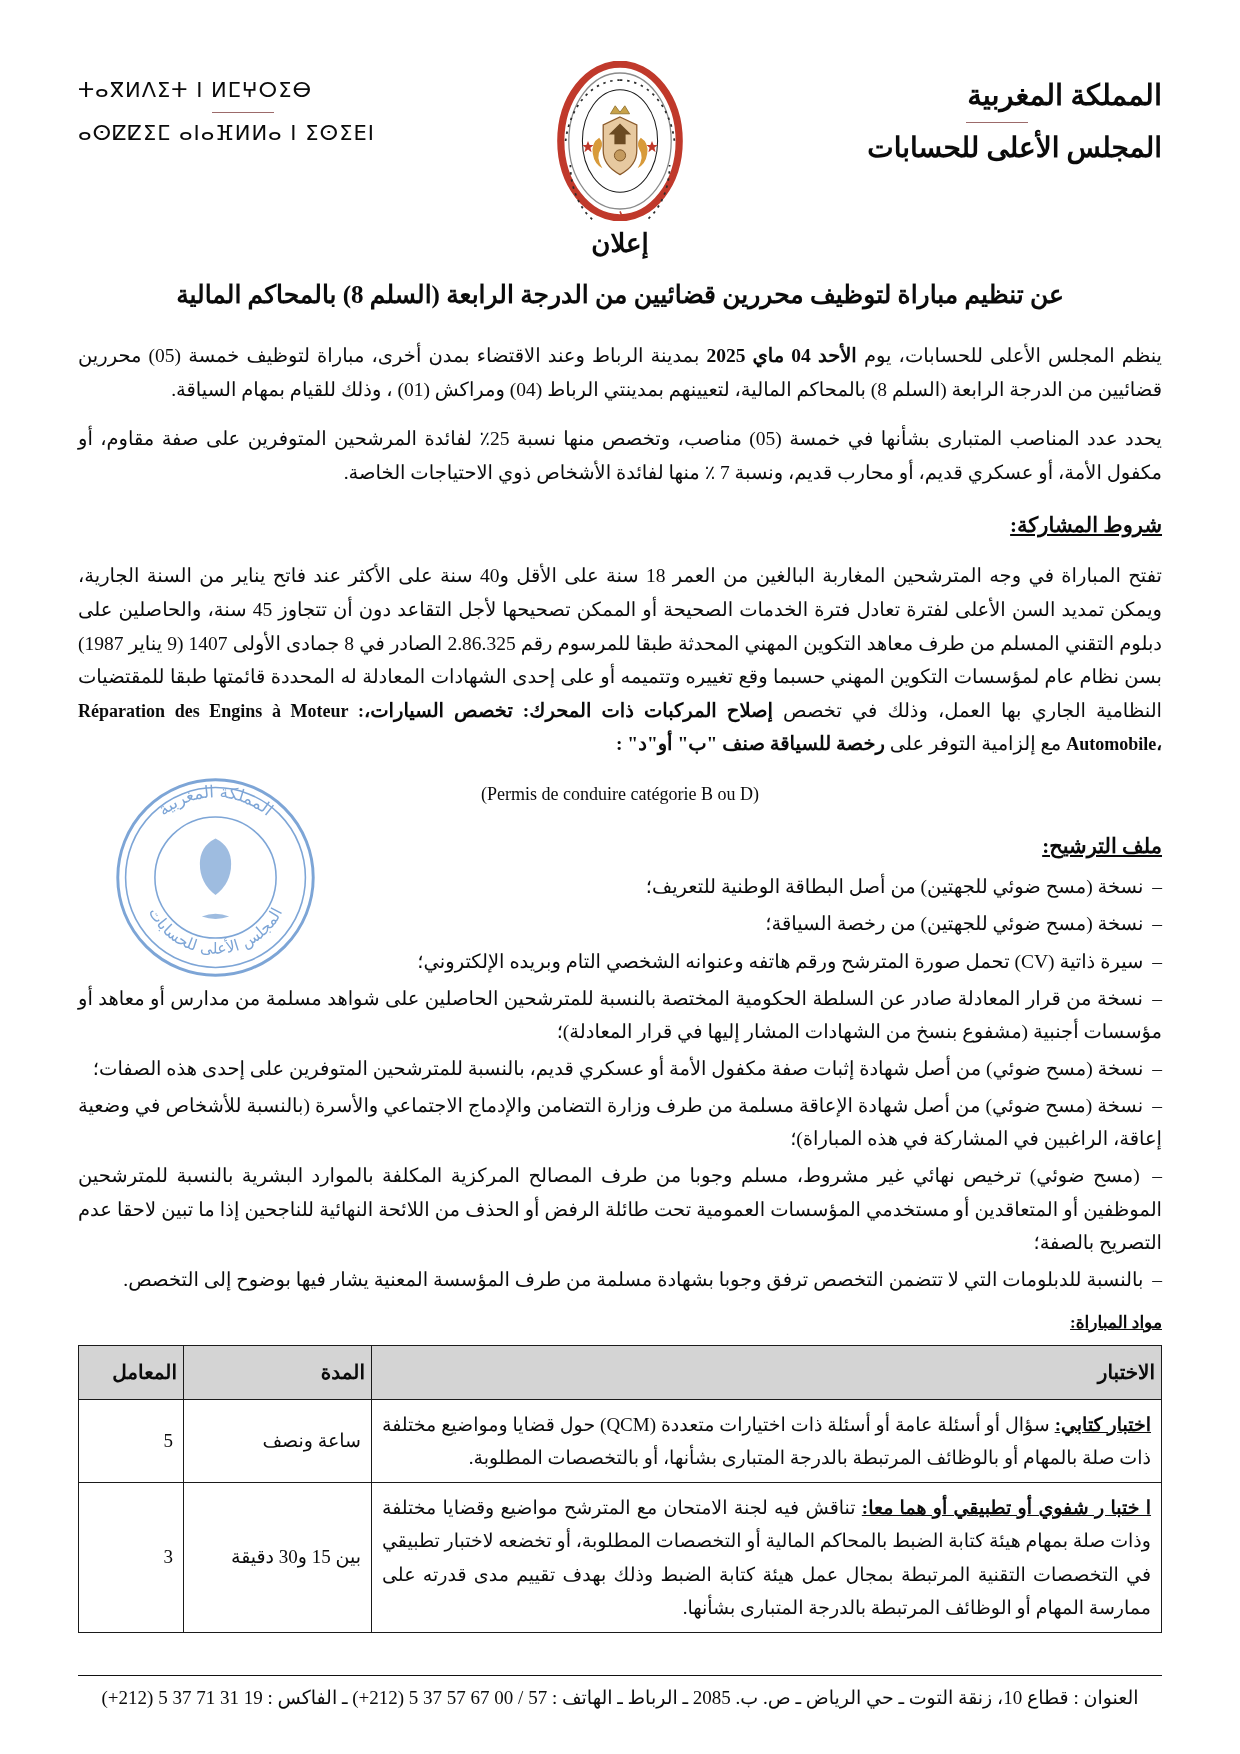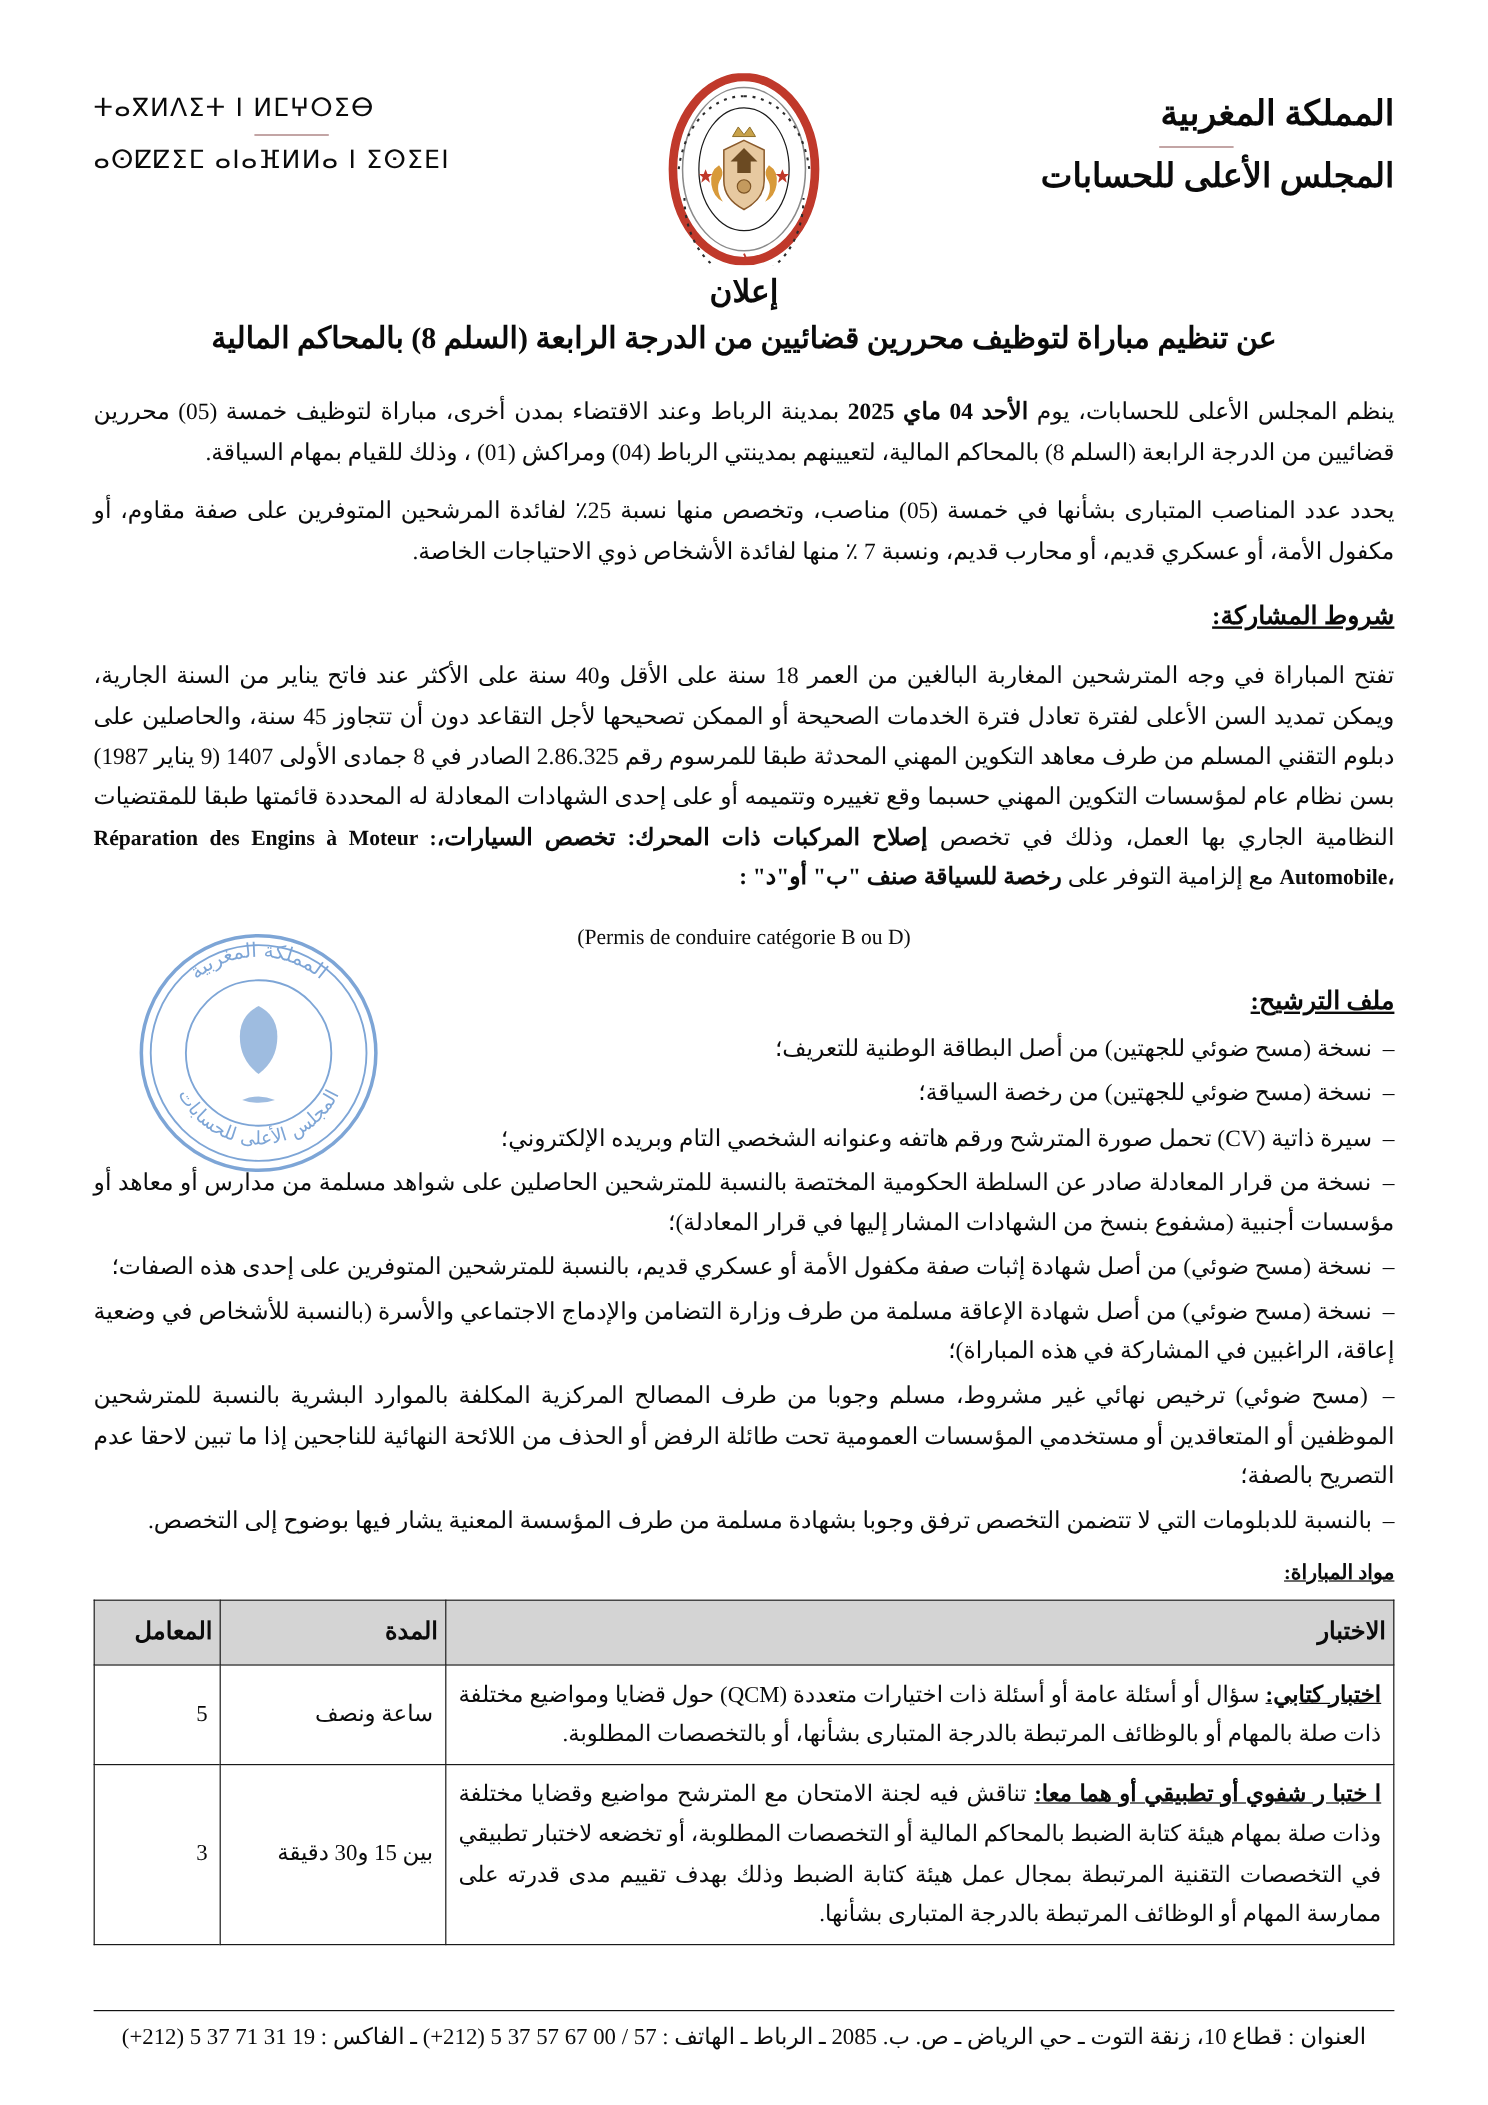--- a/index.html
+++ b/index.html
@@ -75,21 +75,21 @@
     width: 160px;
     height: 160px;
     position: relative;
   }
 
   
   .doc-kicker {
     text-align: center;
     font-size: 26px;
     font-weight: bold;
-    margin: 8px 0 6px 0;
+    margin: 8px 0 18px 0;
   }
   .doc-title {
     text-align: center;
     font-size: 25px;
     font-weight: bold;
     line-height: 1.45;
     margin: 0 0 26px 0;
   }
 
   

